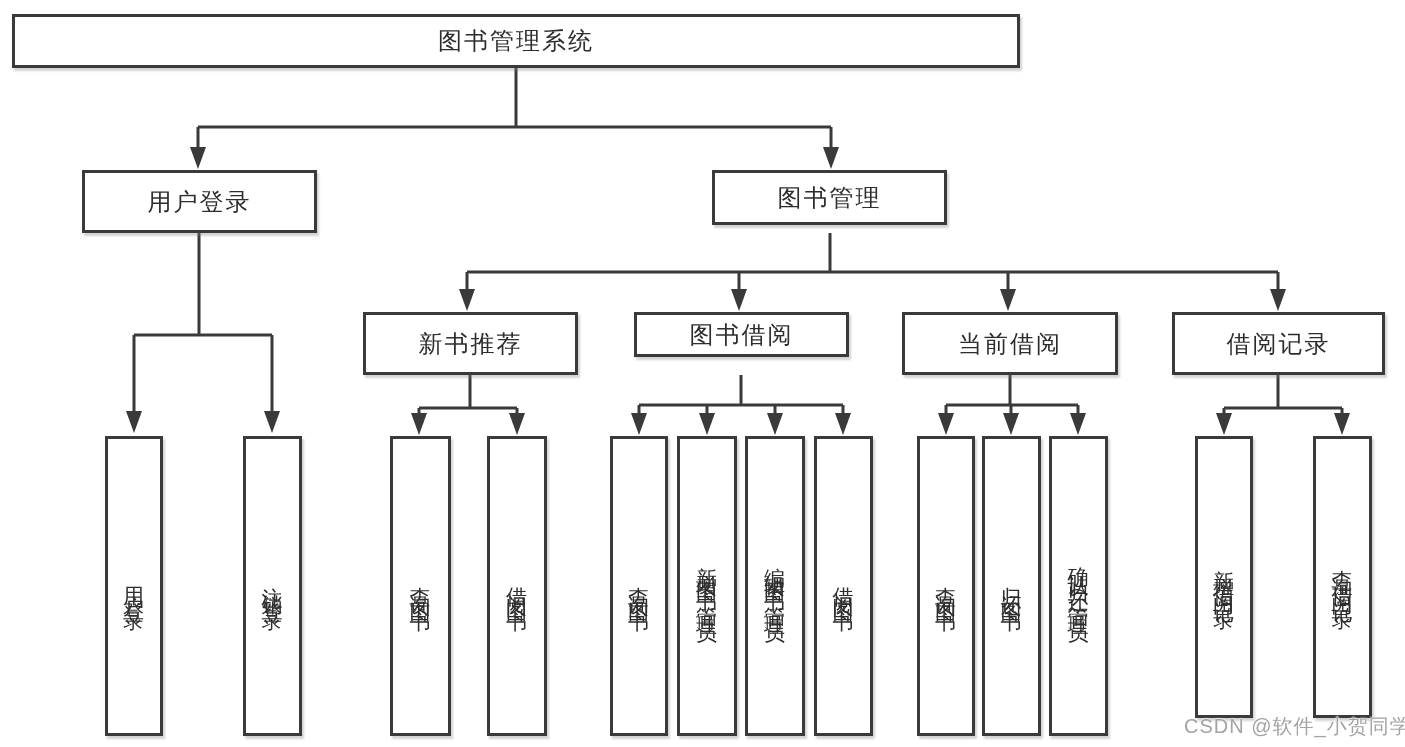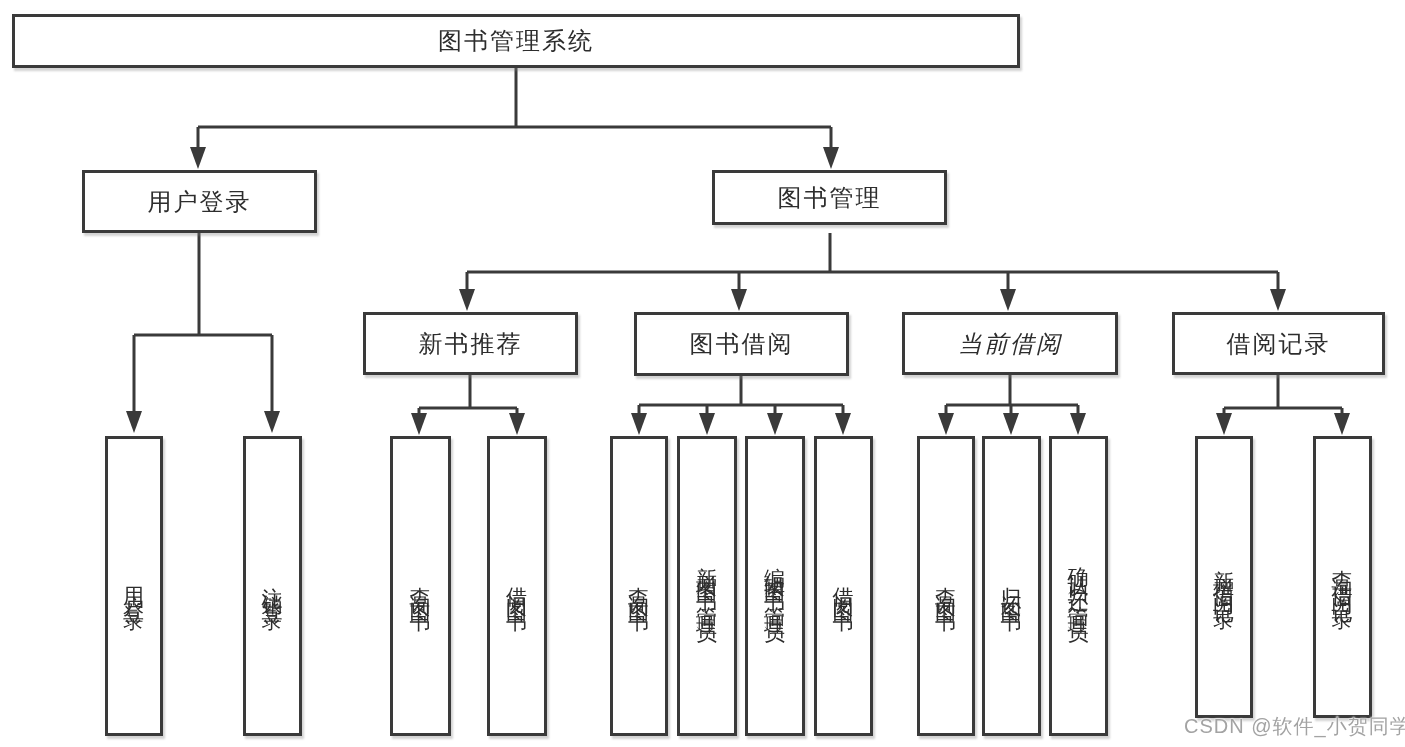--- a/index.html
+++ b/index.html
@@ -112,24 +112,24 @@
   <div class="node node-h" style="left:82px; top:170px; width:235px; height:63px;">
     <span class="label">用户登录</span>
   </div>
   <div class="node node-h" style="left:712px; top:170px; width:235px; height:55px;">
     <span class="label">图书管理</span>
   </div>
 
   <div class="node node-h" style="left:363px; top:312px; width:215px; height:63px;">
     <span class="label">新书推荐</span>
   </div>
-  <div class="node node-h" style="left:634px; top:312px; width:215px; height:64px;">
+  <div class="node node-h" style="left:634px; top:312px; width:215px; height:45px;">
     <span class="label">图书借阅</span>
   </div>
-  <div class="node node-h" style="left:902px; top:312px; width:216px; height:63px;font-style:italic;">
+  <div class="node node-h" style="left:902px; top:312px; width:216px; height:63px;">
     <span class="label">当前借阅</span>
   </div>
   <div class="node node-h" style="left:1172px; top:312px; width:213px; height:63px;">
     <span class="label">借阅记录</span>
   </div>
 
   <div class="node node-v" style="left:105px; top:436px; width:58px; height:300px;">
     <span class="label">用户登录</span>
   </div>
   <div class="node node-v" style="left:243px; top:436px; width:59px; height:300px;">

